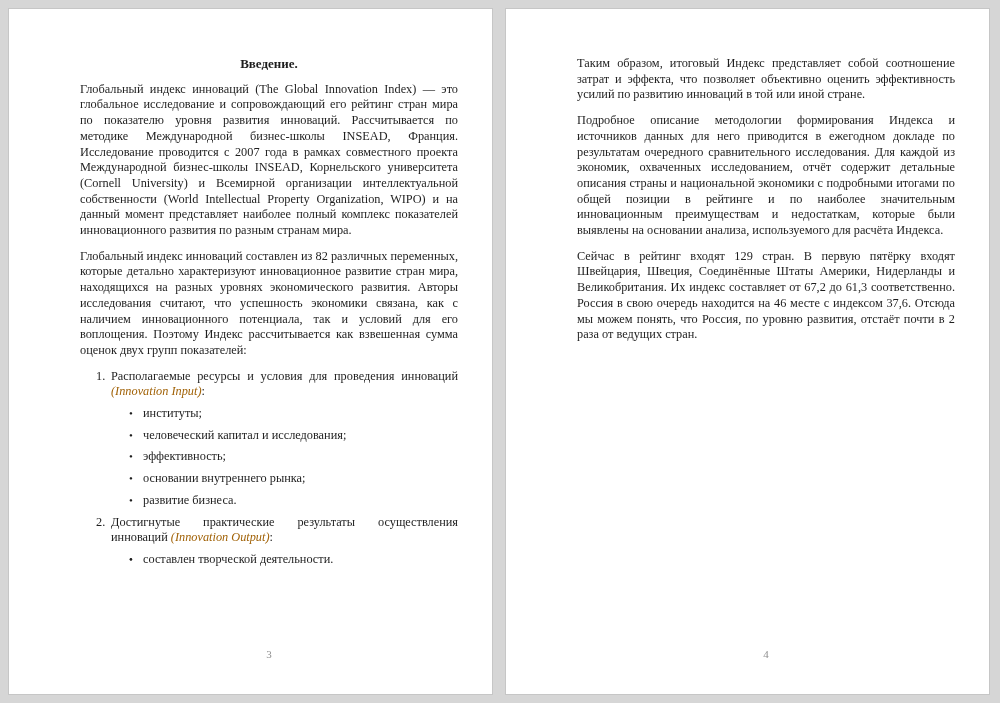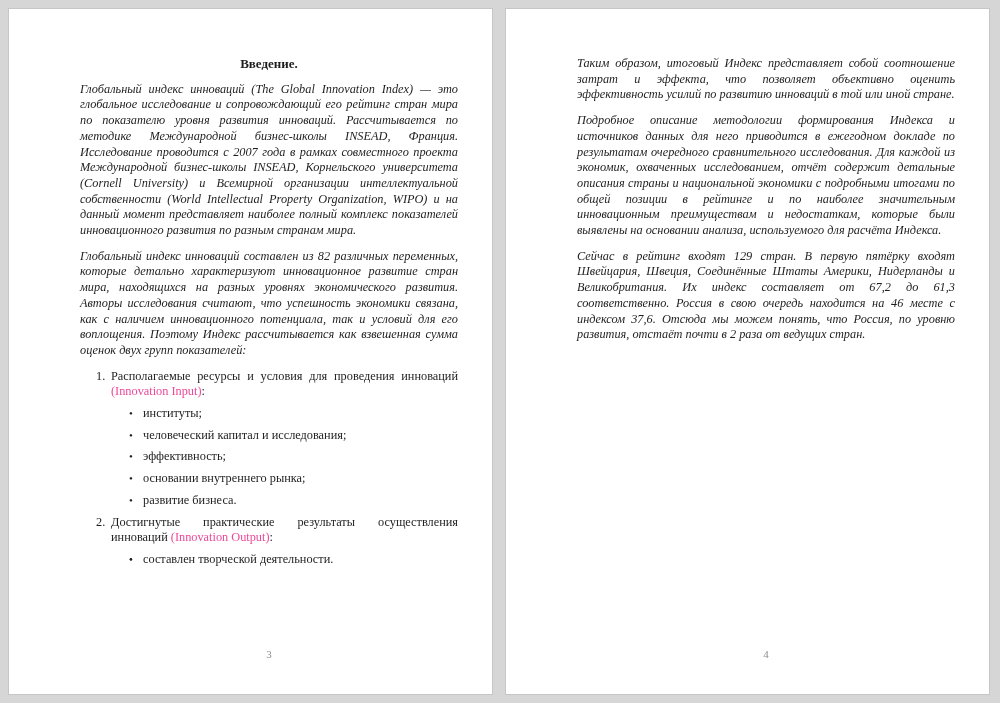--- a/index.html
+++ b/index.html
@@ -30,21 +30,21 @@
     font-size: 12.3px;
     line-height: 15.7px;
     text-align: justify;
   }
   .doc-title {
     text-align: center;
     font-weight: bold;
     font-size: 13px;
     margin-bottom: 10px;
   }
-  .para { margin-bottom: 10px; font-style: italic; }
+  .para { margin-bottom: 10px; }
   .list-item {
     position: relative;
     padding-left: 31px;
     margin-bottom: 6px;
   }
   .list-num {
     position: absolute;
     left: 16px; top: 0;
   }
   .bullet-item {
@@ -52,21 +52,22 @@
     padding-left: 63px;
     margin-bottom: 6px;
     text-align: left;
   }
   .bullet-glyph {
     position: absolute;
     left: 49px; top: 0;
     font-size: 11px;
   }
   .accent-run {
-    color: #ec4899;
+    color: #a16207;
+    font-style: italic;
   }
   .page-num {
     position: absolute;
     bottom: 33px;
     left: 71px; right: 34px;
     text-align: center;
     color: #8f8f8f;
     font-size: 11px;
     line-height: 14px;
   }

